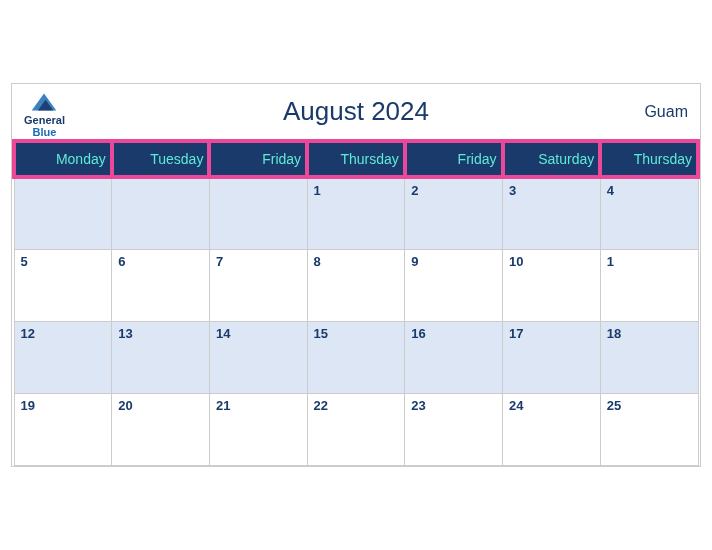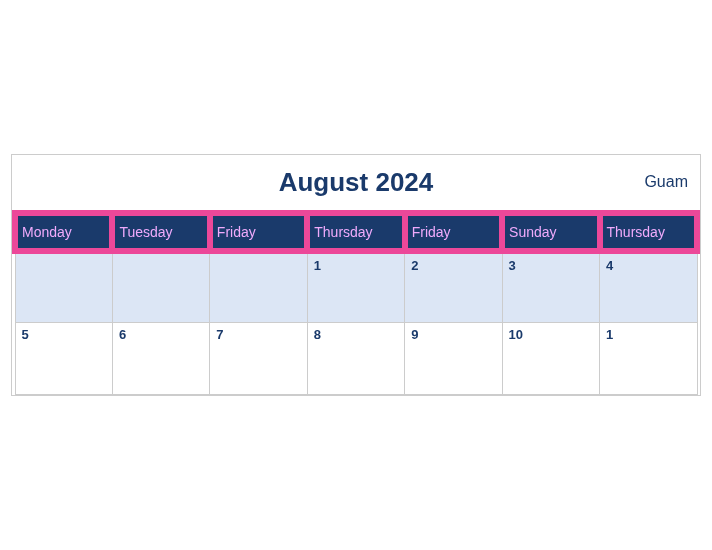--- a/index.html
+++ b/index.html
@@ -20,21 +20,21 @@
     .calendar-header {
       display: flex;
       align-items: center;
       justify-content: center;
       padding: 12px 16px;
       position: relative;
       background: #fff;
     }
     .calendar-title {
       font-size: 26px;
-      font-weight: bold;
+      font-weight: normal;
       color: #1a3a6b;
       text-align: center;
       flex: 1;
     }
     .logo-area {
       position: absolute;
       left: 12px;
       top: 8px;
       display: flex;
       flex-direction: column;
@@ -62,26 +62,26 @@
       transform: translateY(-50%);
       font-size: 16px;
       color: #1a3a6b;
     }
     .calendar-grid {
       width: 100%;
       border-collapse: collapse;
     }
     .calendar-grid th {
       background-color: #1a3a6b;
-      color: #f0abfc;
-      text-align: left;
+      color: #5eead4;
+      text-align: right;
       padding: 8px 4px;
       font-size: 14px;
       font-weight: normal;
-      border: 6px solid #ec4899;
+      border: 4px solid #ec4899;
     }
     .calendar-grid td {
       border: 1px solid #ccc;
       vertical-align: top;
       width: calc(100% / 7);
       height: 72px;
       padding: 4px 6px;
       font-size: 13px;
       color: #1a3a6b;
       background: #fff;
@@ -95,32 +95,40 @@
     .day-num {
       font-weight: bold;
       font-size: 13px;
     }
   </style>
 </head>
 <body>
 
 <div class="calendar-container">
   <div class="calendar-header">
+    <div class="logo-area">
+      <svg class="logo-icon" viewBox="0 0 36 26" xmlns="http://www.w3.org/2000/svg">
+        <polygon points="2,24 18,2 34,24" fill="#1a6bb5" opacity="0.85"></polygon>
+        <polygon points="10,24 20,10 30,24" fill="#1a3a6b" opacity="0.9"></polygon>
+      </svg>
+      <span class="logo-text-general">General</span>
+      <span class="logo-text-blue">Blue</span>
+    </div>
     <div class="calendar-title">August 2024</div>
     <div class="region-label">Guam</div>
   </div>
   <table class="calendar-grid">
     <thead>
       <tr>
         <th>Monday</th>
         <th>Tuesday</th>
         <th>Friday</th>
         <th>Thursday</th>
         <th>Friday</th>
-        <th>Sunday</th>
+        <th>Saturday</th>
         <th>Thursday</th>
       </tr>
     </thead>
     <tbody id="calendar-body">
     <tr>
           <td></td>
           <td></td>
           <td></td>
           <td><span class="day-num">1</span></td>
           <td><span class="day-num">2</span></td>
@@ -129,15 +137,33 @@
         </tr>
         <tr>
           <td><span class="day-num">5</span></td>
           <td><span class="day-num">6</span></td>
           <td><span class="day-num">7</span></td>
           <td><span class="day-num">8</span></td>
           <td><span class="day-num">9</span></td>
           <td><span class="day-num">10</span></td>
           <td><span class="day-num">1</span></td>
         </tr>
+        <tr>
+          <td><span class="day-num">12</span></td>
+          <td><span class="day-num">13</span></td>
+          <td><span class="day-num">14</span></td>
+          <td><span class="day-num">15</span></td>
+          <td><span class="day-num">16</span></td>
+          <td><span class="day-num">17</span></td>
+          <td><span class="day-num">18</span></td>
+        </tr>
+        <tr>
+          <td><span class="day-num">19</span></td>
+          <td><span class="day-num">20</span></td>
+          <td><span class="day-num">21</span></td>
+          <td><span class="day-num">22</span></td>
+          <td><span class="day-num">23</span></td>
+          <td><span class="day-num">24</span></td>
+          <td><span class="day-num">25</span></td>
+        </tr>
       </tbody>
   </table>
 </div>
 
 </body></html>

